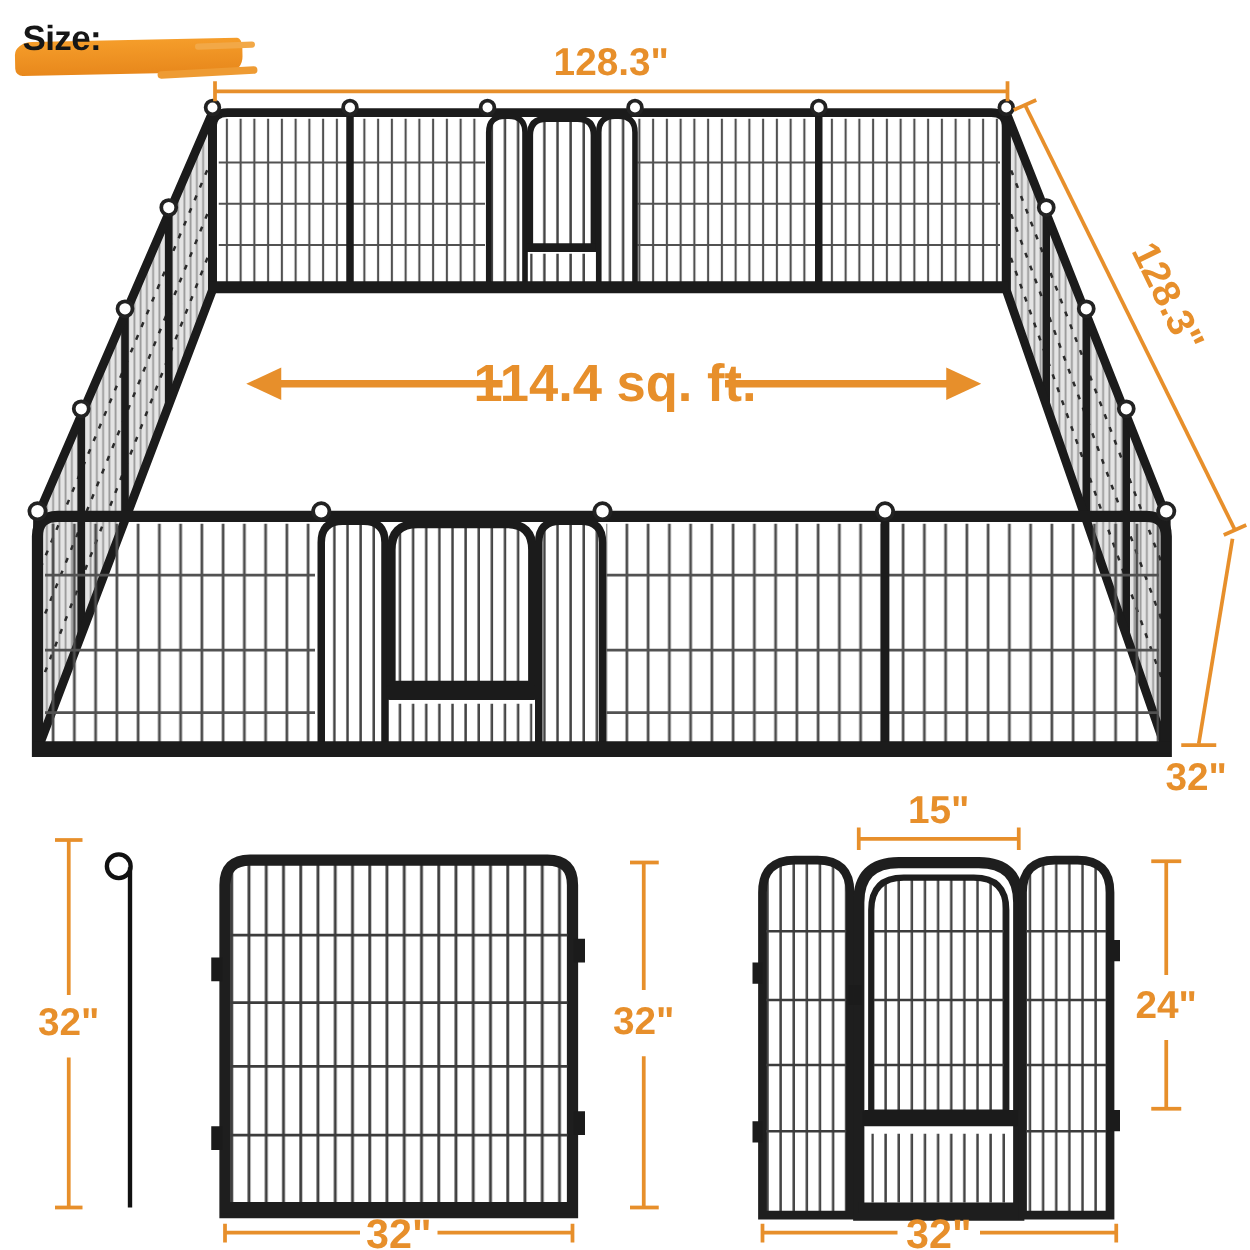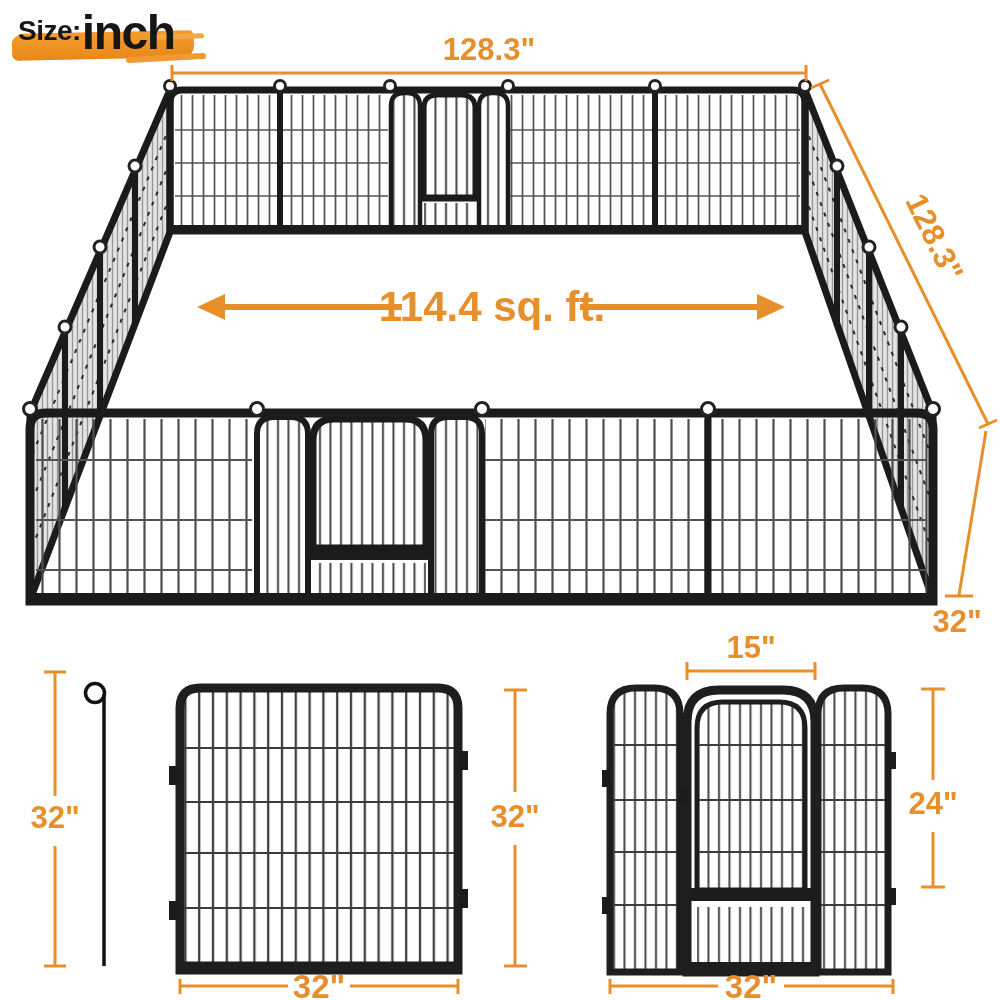--- a/index.html
+++ b/index.html
@@ -13,37 +13,36 @@
   
   .badge{position:absolute;left:8px;top:2px;width:210px;height:64px;}
   .brush{position:absolute;left:4px;top:30px;width:182px;height:27px;
          background:linear-gradient(180deg,#F59D2A,#E8881C);
          border-radius:14px 4px 10px 6px / 10px 8px 12px 6px;
          transform:rotate(-1.2deg);}
   .brush-tail1{position:absolute;left:118px;top:53px;width:80px;height:6px;
          background:#EE9B33;border-radius:3px;transform:rotate(-3deg);}
   .brush-tail2{position:absolute;left:148px;top:32px;width:48px;height:5px;
          background:#F2A847;border-radius:3px;transform:rotate(-2deg);}
-  .badge-text{position:absolute;left:10px;top:0;display:flex;align-items:flex-end;
+  .badge-text{position:absolute;left:10px;top:0;display:flex;align-items:center;
          gap:1px;color:#161616;}
   .size-label{font-size:28px;font-weight:600;letter-spacing:-0.5px;line-height:58px;}
   .unit-label{font-size:48px;font-weight:800;letter-spacing:-1.5px;}
 </style>
 </head>
 <body>
 
 <div class="stage">
 
   <div class="badge">
     <div class="brush"></div>
     <div class="brush-tail1"></div>
     <div class="brush-tail2"></div>
     <div class="badge-text">
       <span class="size-label">Size:</span>
-      <span class="unit-label">inch</span>
     </div>
   </div>
 
   <svg class="stage" viewBox="0 0 1000 1000">
     <defs>
       <pattern id="pv5" width="5" height="10" patternUnits="userSpaceOnUse">
         <line x1="2.5" y1="0" x2="2.5" y2="10" stroke="#979797" stroke-width="1.4"></line>
       </pattern>
       <pattern id="pvBack" width="11" height="10" patternUnits="userSpaceOnUse">
         <line x1="5.5" y1="0" x2="5.5" y2="10" stroke="#505050" stroke-width="1.7"></line>

